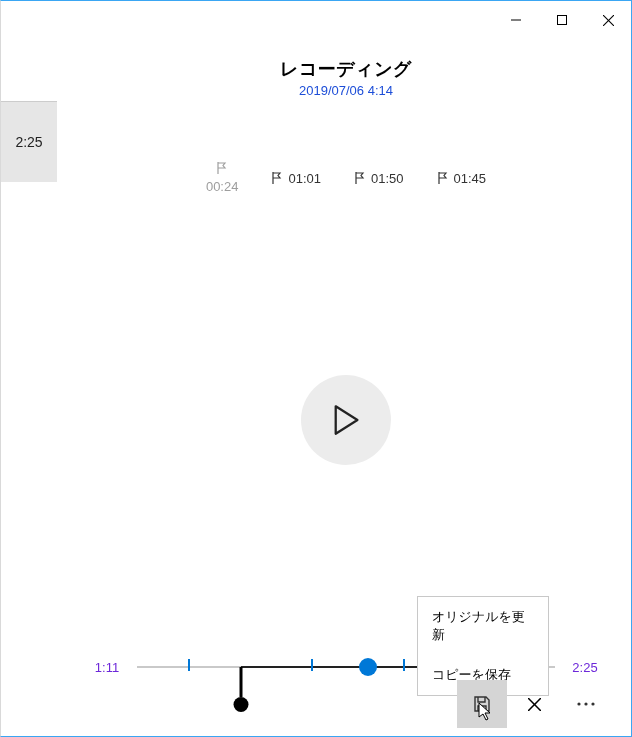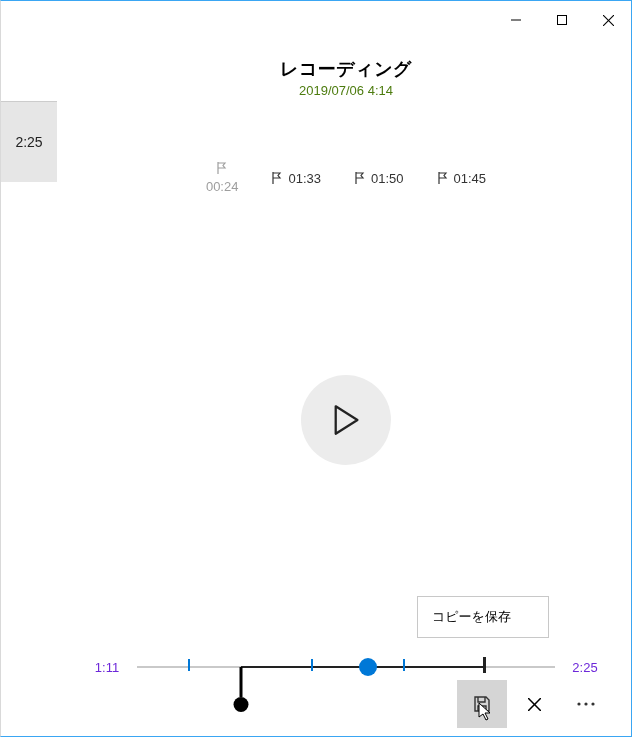--- a/index.html
+++ b/index.html
@@ -67,21 +67,21 @@
     text-align: center;
     margin-top: 12px;
   }
   .title {
     font-size: 18px;
     font-weight: 700;
     letter-spacing: 0.5px;
   }
   .date {
     font-size: 13px;
-    color: #4d7c0f;
+    color: #1d4ed8;
     margin-top: 2px;
   }
 
   
   .markers {
     display: flex;
     justify-content: center;
     gap: 34px;
     margin-top: 64px;
     font-size: 13px;
@@ -270,21 +270,21 @@
             </svg>
         </span>
         <span>00:24</span>
       </div>
       <div class="marker-item">
         <span class="flag-icon">
           <svg width="11" height="12" viewBox="0 0 11 12">
               <path d="M1 0v12M1 1h7l-2 2.5 2 2.5H1" fill="none" stroke="#333" stroke-width="1.2"></path>
             </svg>
         </span>
-        <span>01:33</span>
+        <span>01:01</span>
       </div>
       <div class="marker-item">
         <span class="flag-icon">
           <svg width="11" height="12" viewBox="0 0 11 12">
               <path d="M1 0v12M1 1h7l-2 2.5 2 2.5H1" fill="none" stroke="#333" stroke-width="1.2"></path>
             </svg>
         </span>
         <span>01:50</span>
       </div>
       <div class="marker-item">
@@ -318,20 +318,21 @@
         <div class="tl-thumb" style="left:55%"></div>
         <div class="tl-trim-stem" style="left:26%"></div>
         <div class="tl-trim" style="left:26%"></div>
       </div>
 
       <div class="tl-time">2:25</div>
     </div>
   </div>
 
   <div class="popup">
+    <div class="popup-item">オリジナルを更新</div>
     <div class="popup-item">コピーを保存</div>
   </div>
 
   <div class="bottombar">
     <div class="bb-btn highlight">
       <svg width="18" height="18" viewBox="0 0 18 18">
         <path d="M2 2h11l3 3v11H2z M5 2v5h7V2 M5 16v-5h8v5" fill="none" stroke="#333" stroke-width="1.4"></path>
       </svg>
     </div>
     <div class="bb-btn">

